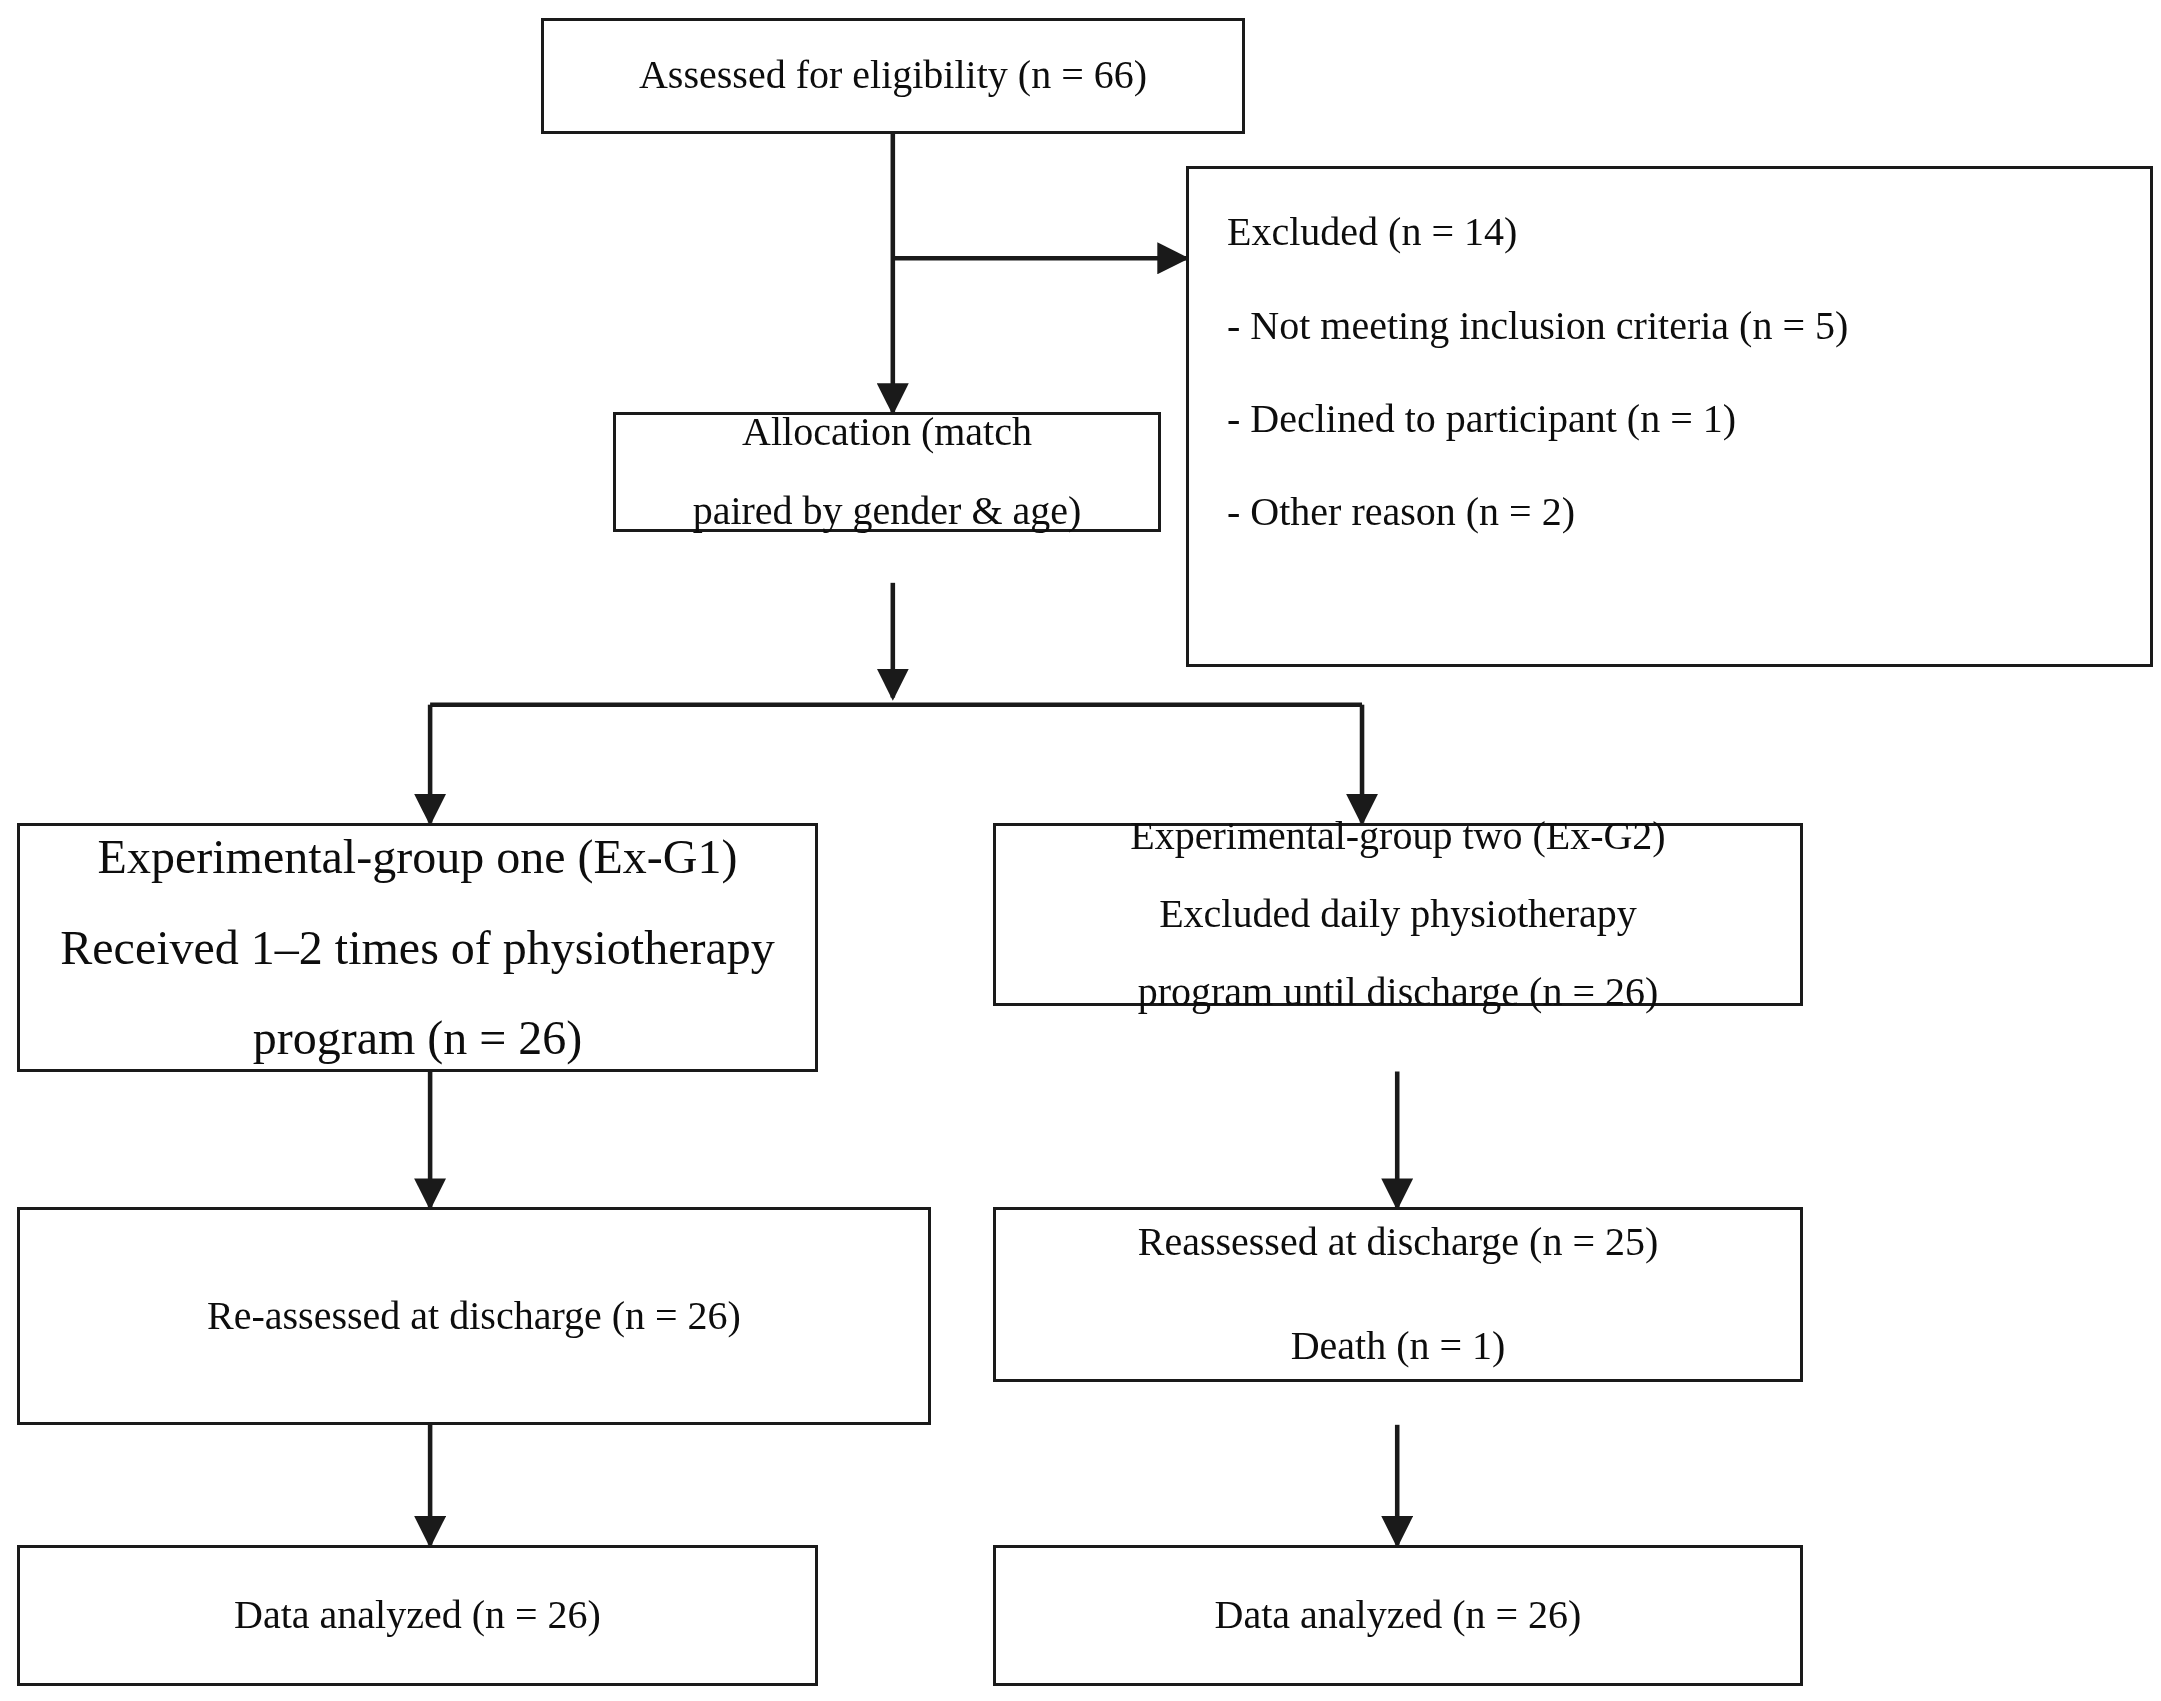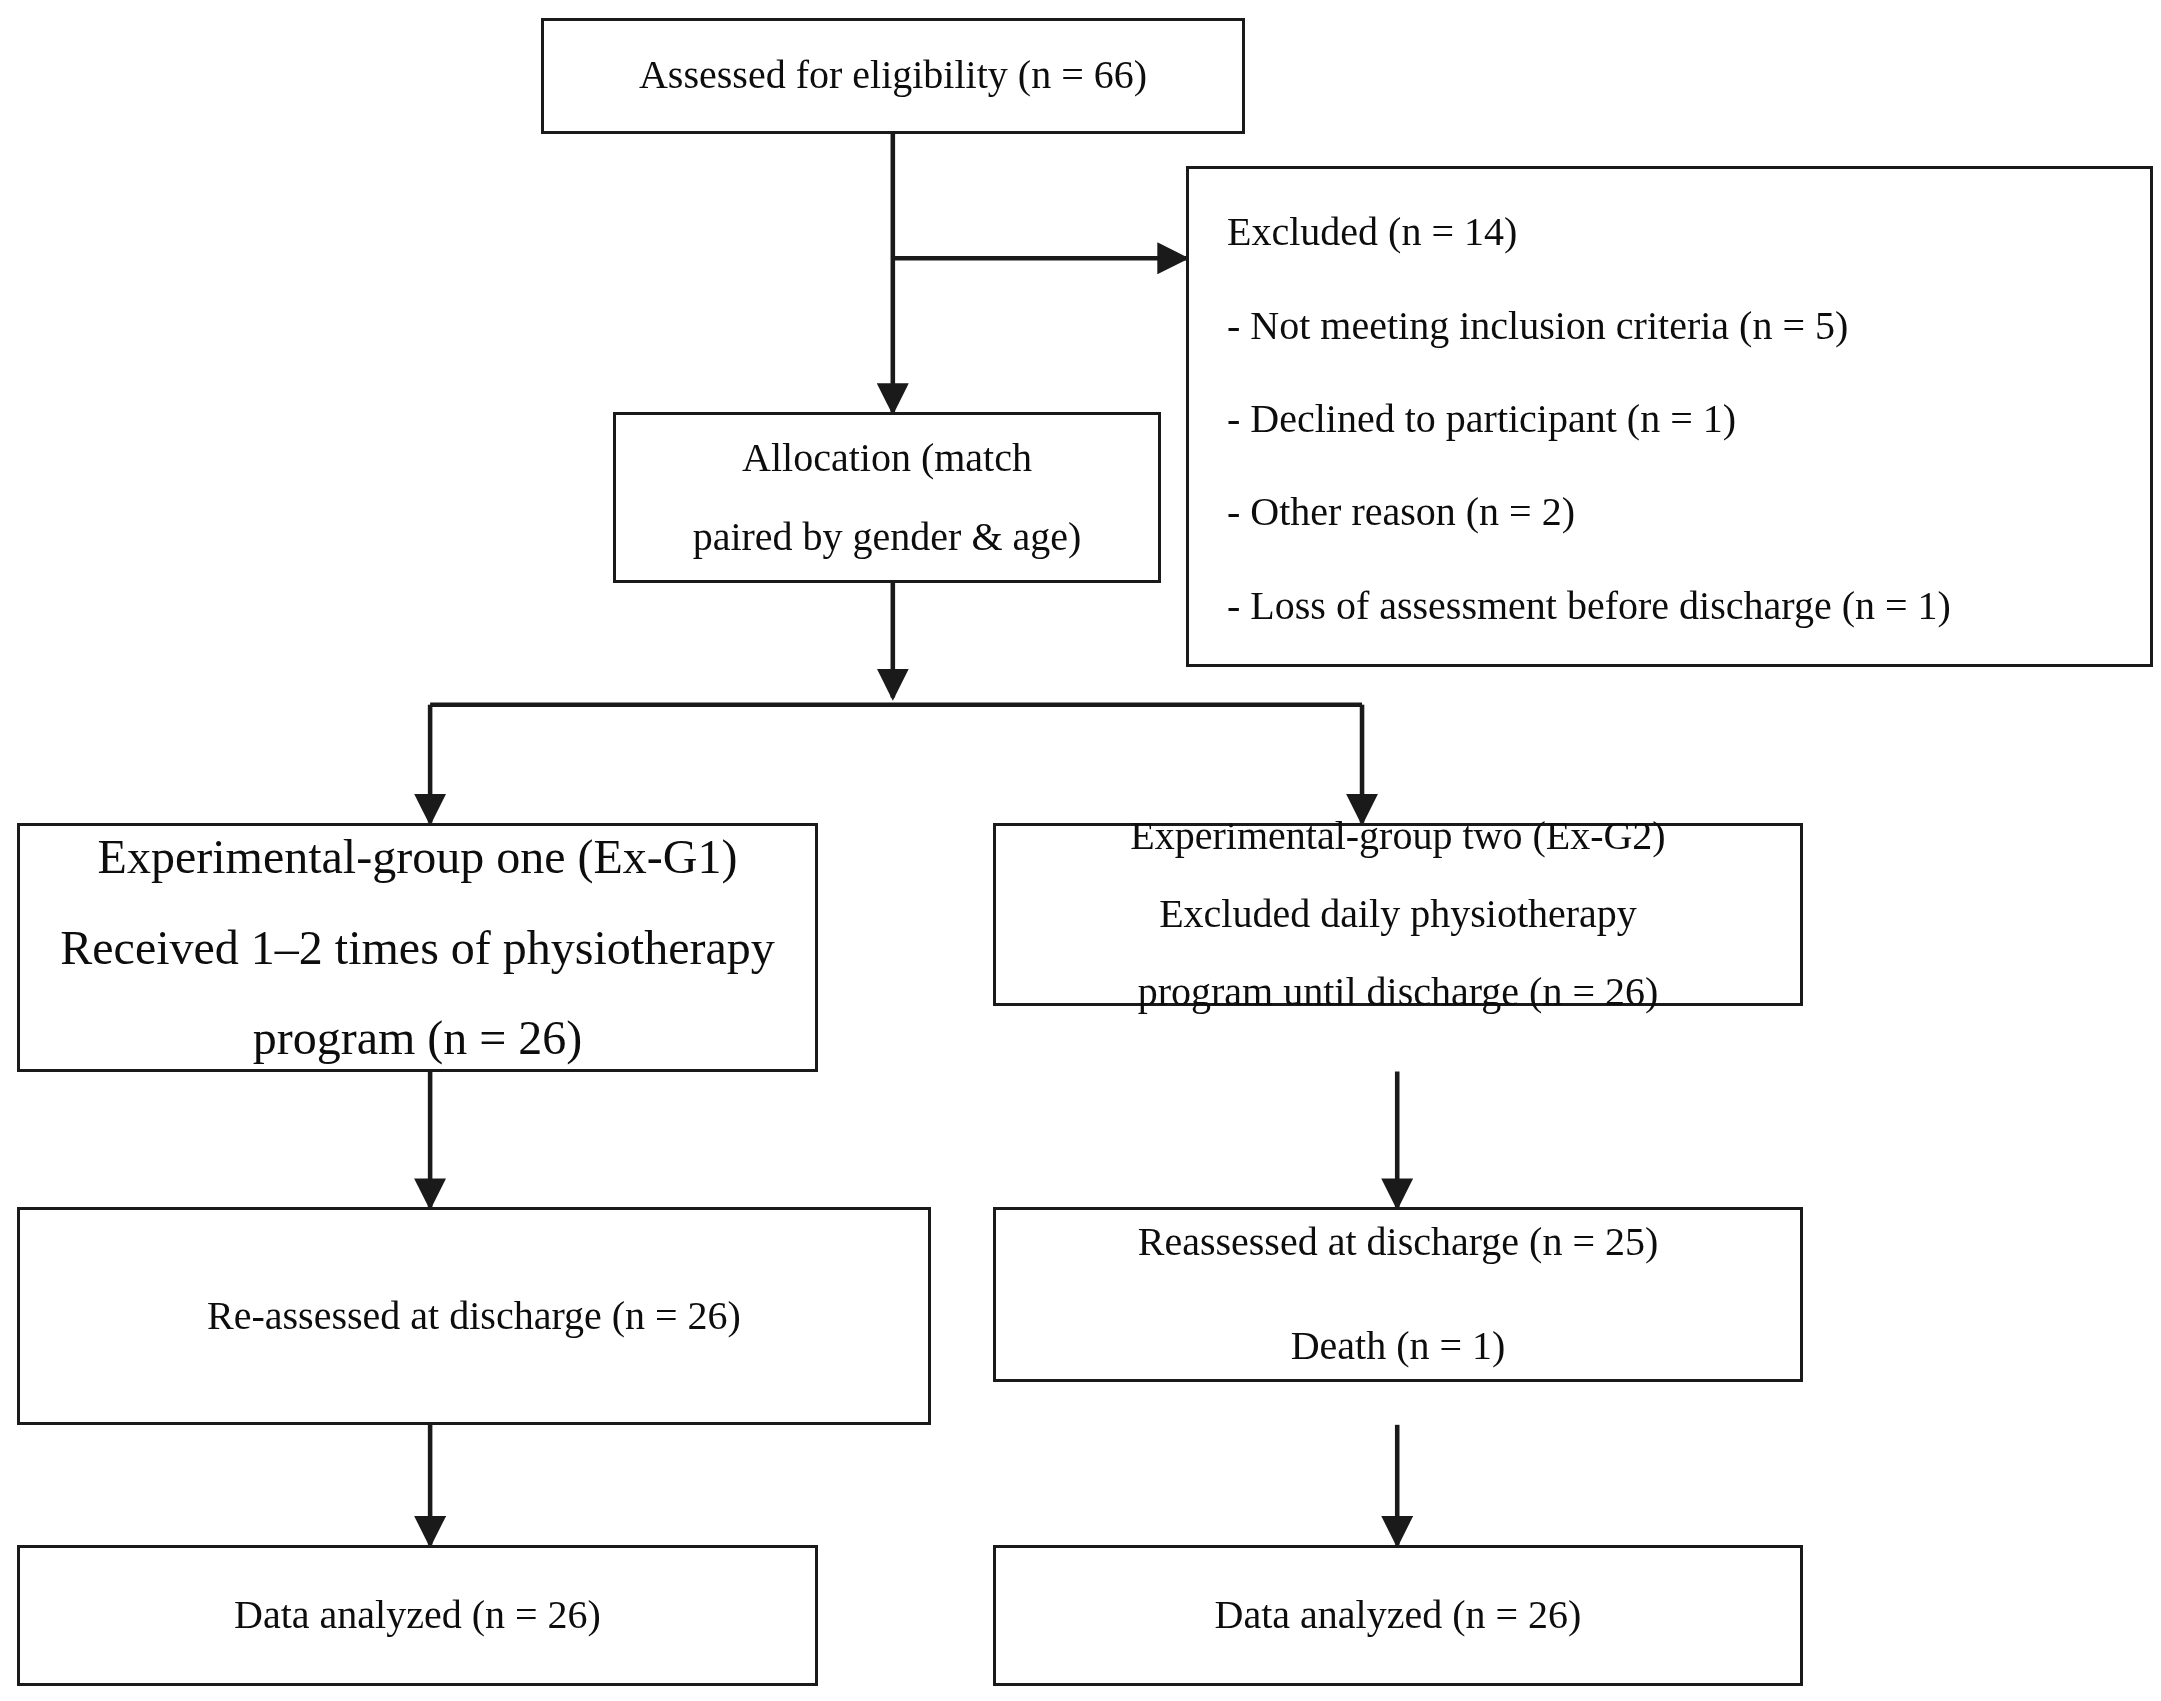--- a/index.html
+++ b/index.html
@@ -40,21 +40,21 @@
   #node-excluded {
     left: 1186px; top: 166px; width: 967px; height: 501px;
     align-items: flex-start;
     justify-content: flex-start;
     padding: 17px 0 17px 38px;
     font-size: 40px;
     text-align: left;
   }
   #node-excluded .line { margin: 14.3px 0; }
   #node-allocation {
-    left: 613px; top: 412px; width: 548px; height: 171px;
+    left: 613px; top: 412px; width: 548px; height: 120px;
     font-size: 40px;
   }
   #node-allocation .line { margin: 7.2px 0; }
   #node-exg1 {
     left: 17px; top: 823px; width: 801px; height: 249px;
     font-size: 48px;
   }
   #node-exg1 .line { margin: 6.5px 0; }
   #node-exg2 {
     left: 993px; top: 823px; width: 810px; height: 183px;
@@ -133,21 +133,20 @@
 
   <div class="node" id="node-assessed">
     <span class="line">Assessed for eligibility (n = 66)</span>
   </div>
 
   <div class="node" id="node-excluded">
     <span class="line">Excluded (n = 14)</span>
     <span class="line">-  Not meeting inclusion criteria (n = 5)</span>
     <span class="line">-  Declined to participant (n = 1)</span>
     <span class="line">-  Other reason (n = 2)</span>
-    <span class="line">-  Loss of assessment before discharge (n = 1)</span>
   </div>
 
   <div class="node" id="node-allocation">
     <span class="line">Allocation (match</span>
     <span class="line">paired by gender &amp; age)</span>
   </div>
 
   <div class="node" id="node-exg1">
     <span class="line">Experimental-group one (Ex-G1)</span>
     <span class="line">Received 1–2 times of physiotherapy</span>

